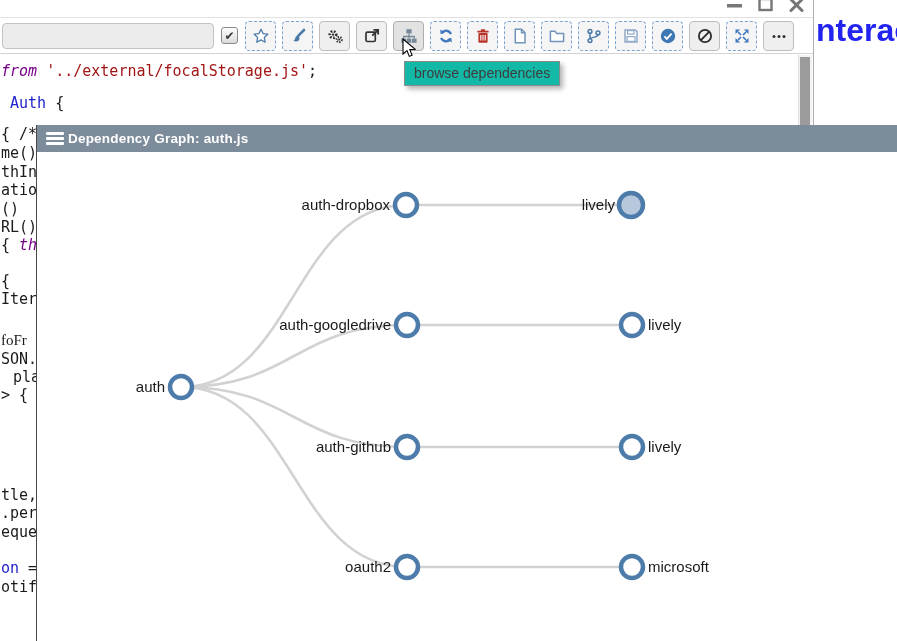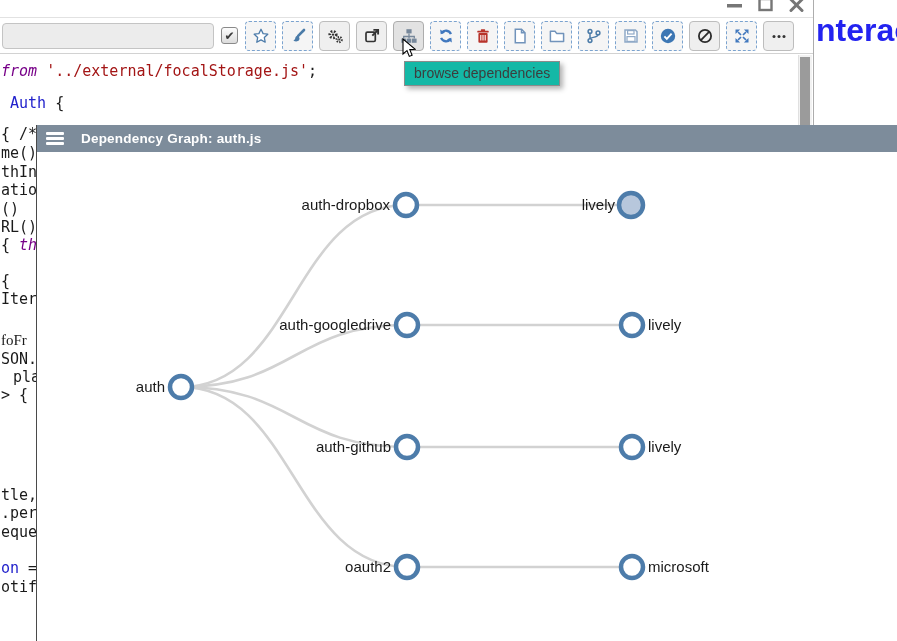--- a/index.html
+++ b/index.html
@@ -68,21 +68,21 @@
   
   .graph-panel{
     position:absolute;left:36px;top:125px;width:861px;height:516px;z-index:4;
     background:#fff;border-left:1px solid #4a4a4a;box-sizing:border-box;
   }
   .panel-header{
     height:27px;background:#7d8c9b;display:flex;align-items:center;
   }
   .hamburger{width:18px;margin-left:9px;cursor:pointer;display:flex;flex-direction:column;gap:2.5px;}
   .hamburger span{display:block;height:2.5px;background:#fff;border-radius:1px;}
-  .panel-title{color:#fff;font-weight:bold;font-size:13.5px;margin-left:17px;letter-spacing:.2px;}
+  .panel-title{color:#fff;font-weight:bold;font-size:13.5px;margin-left:4px;letter-spacing:.2px;}
   .graph-body{position:relative;width:100%;height:489px;background:#fff;}
   svg.graph text{font:15px "Liberation Sans",sans-serif;}
 </style>
 </head>
 <body>
 
 <div class="behind-heading">nteracti</div>
 
 <div class="editor-window">
 

